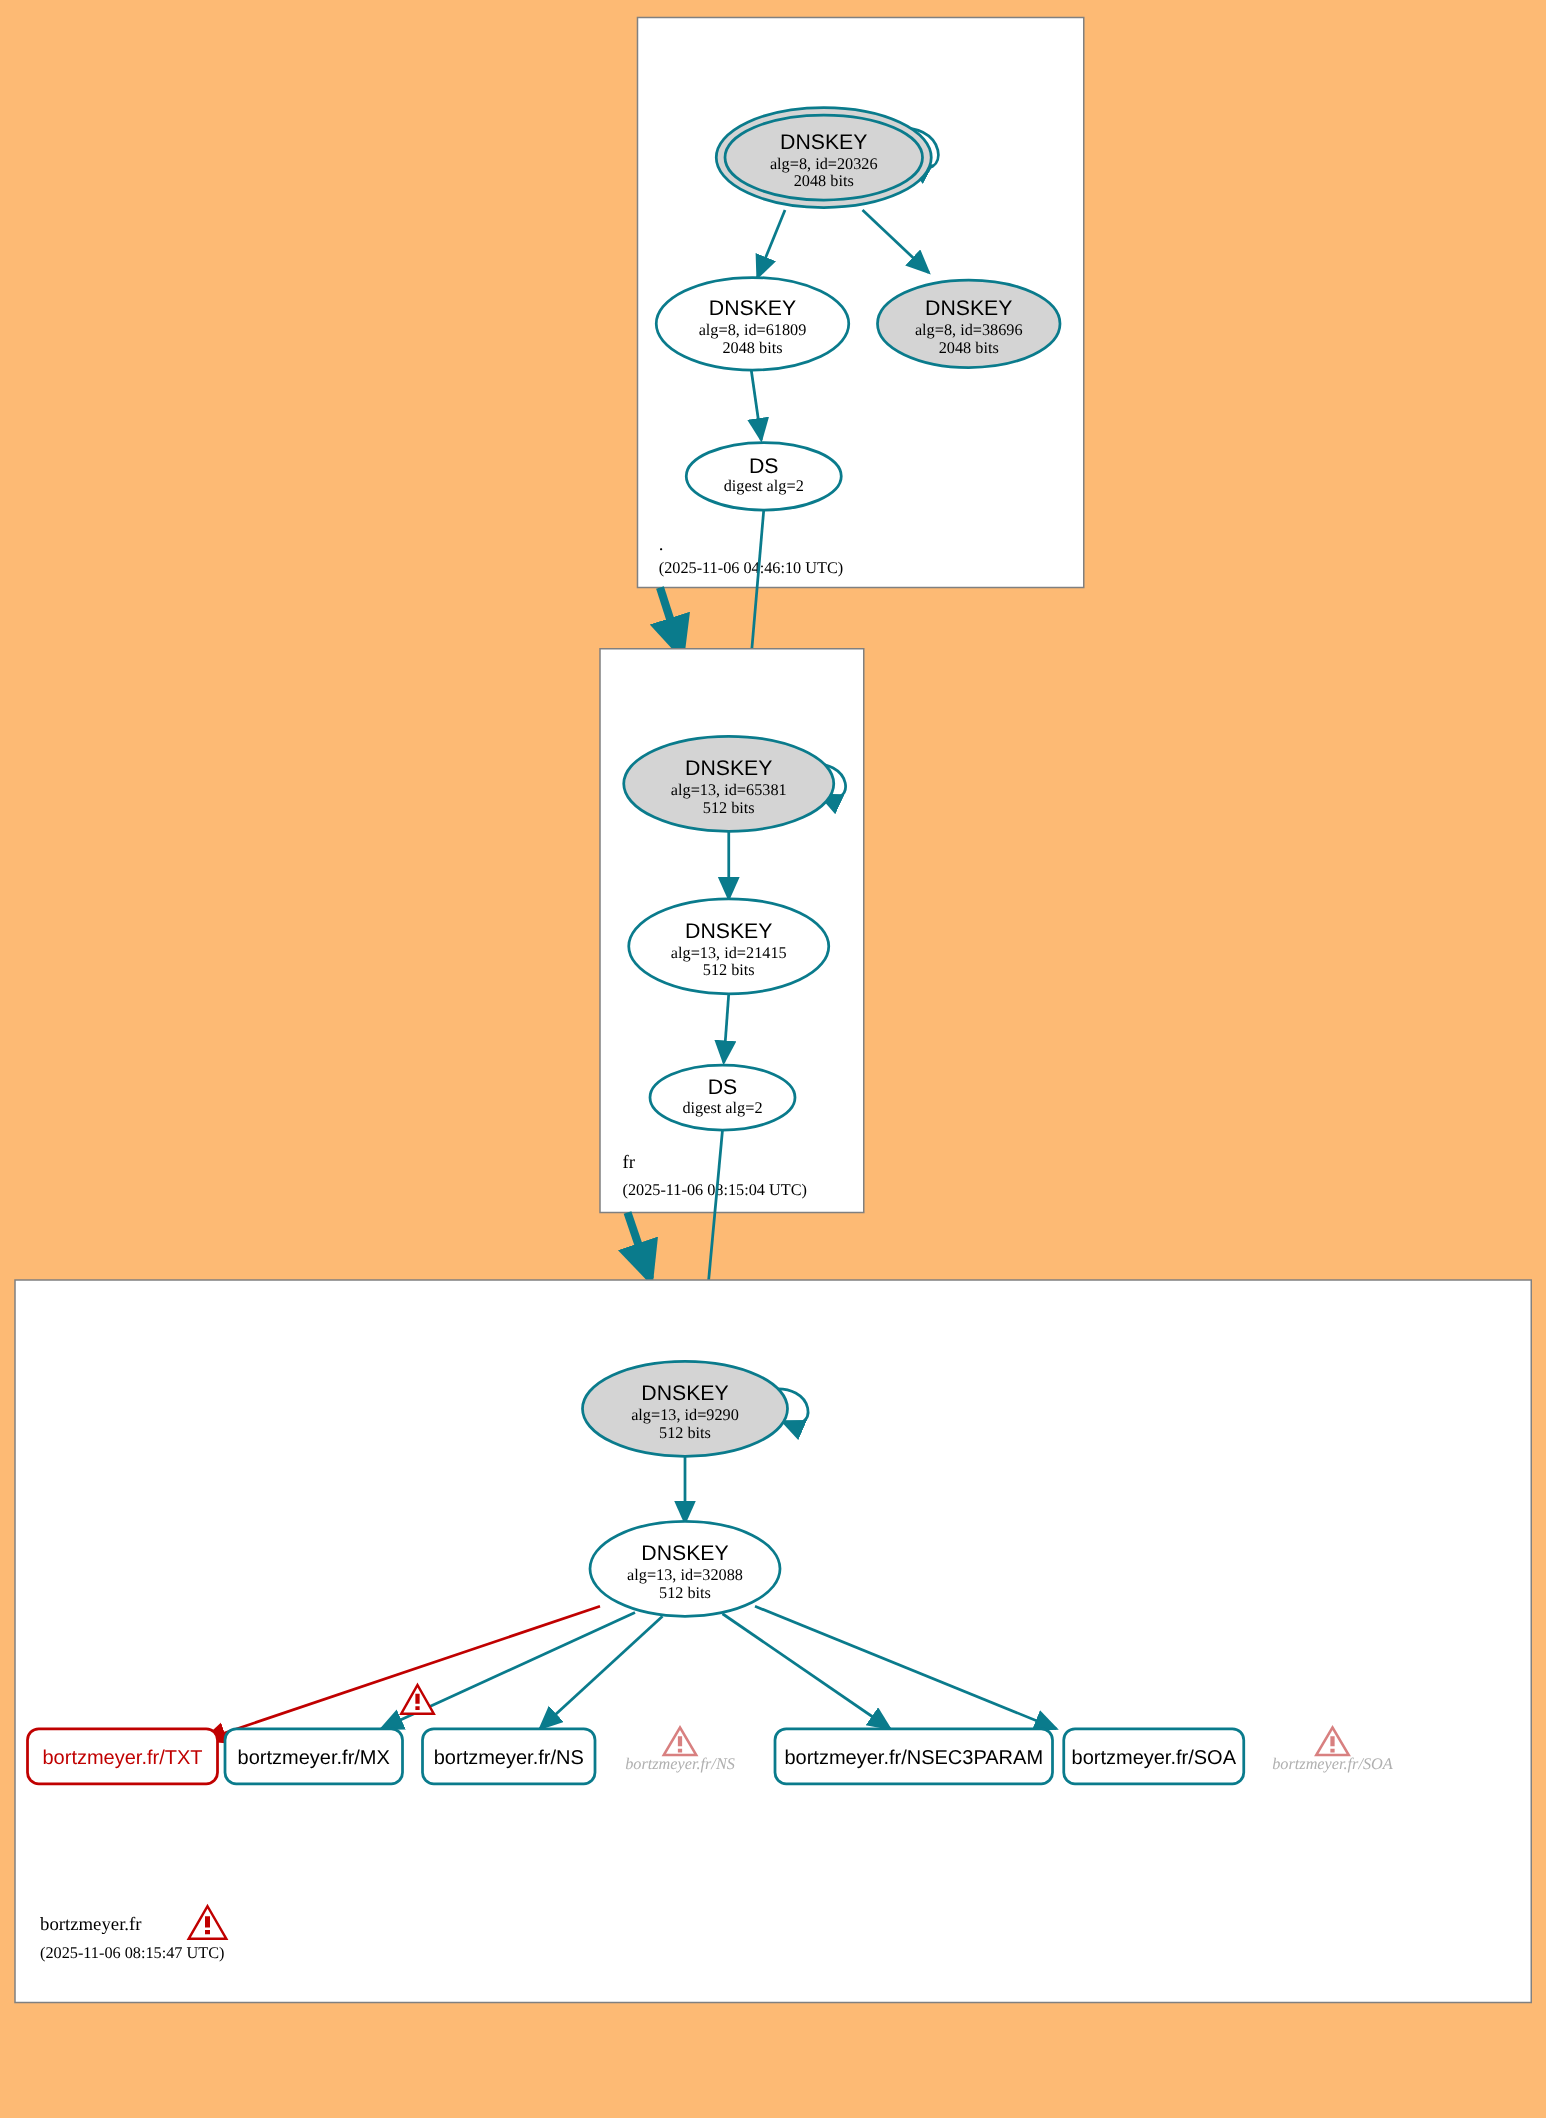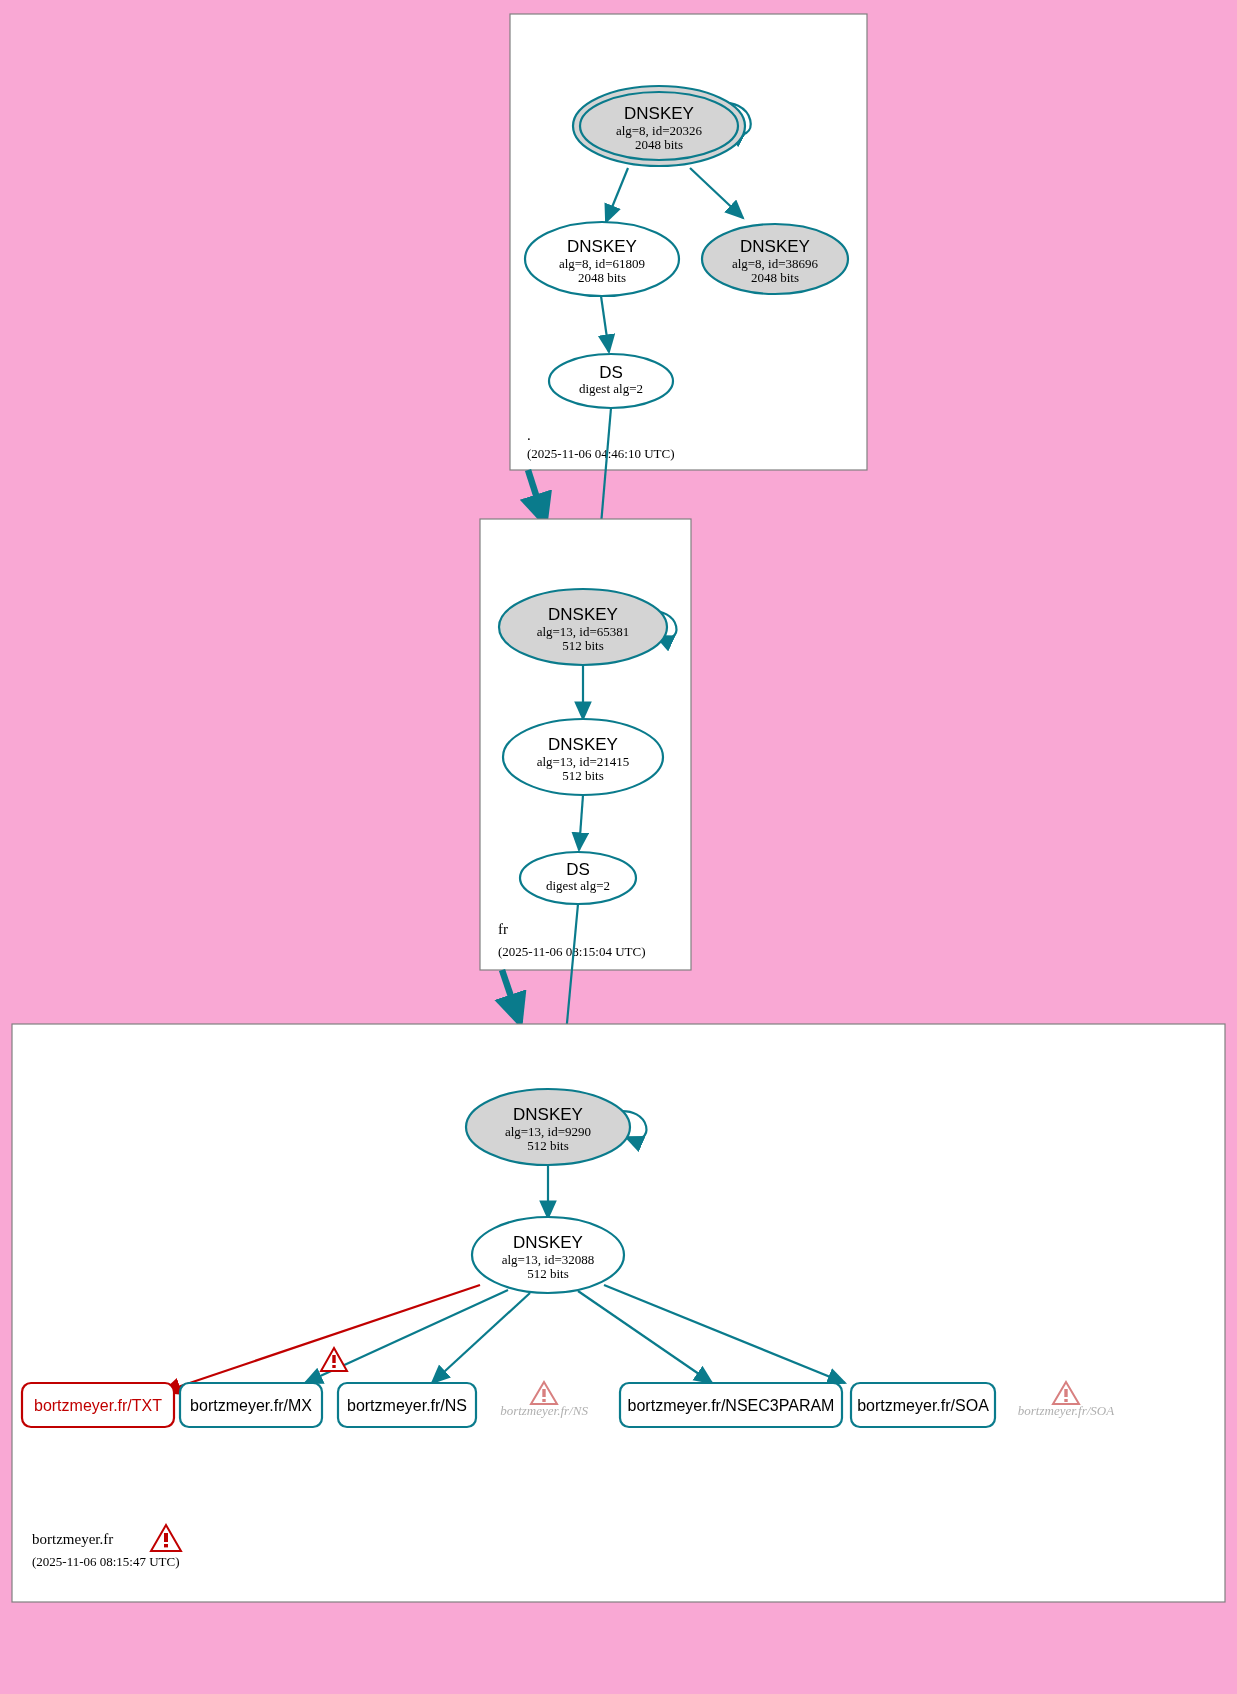--- a/index.html
+++ b/index.html
@@ -7,21 +7,21 @@
     padding: 0;
     background: #ffffff;
   }
   body {
     font-family: "Liberation Sans", sans-serif;
   }
   #canvas {
     position: relative;
     width: 1237px;
     height: 1694px;
-    background: #f9a8d4;
+    background: #fdba74;
     overflow: hidden;
   }
   svg.layer {
     position: absolute;
     left: 0;
     top: 0;
     width: 1237px;
     height: 1694px;
   }
   .zone-box {

